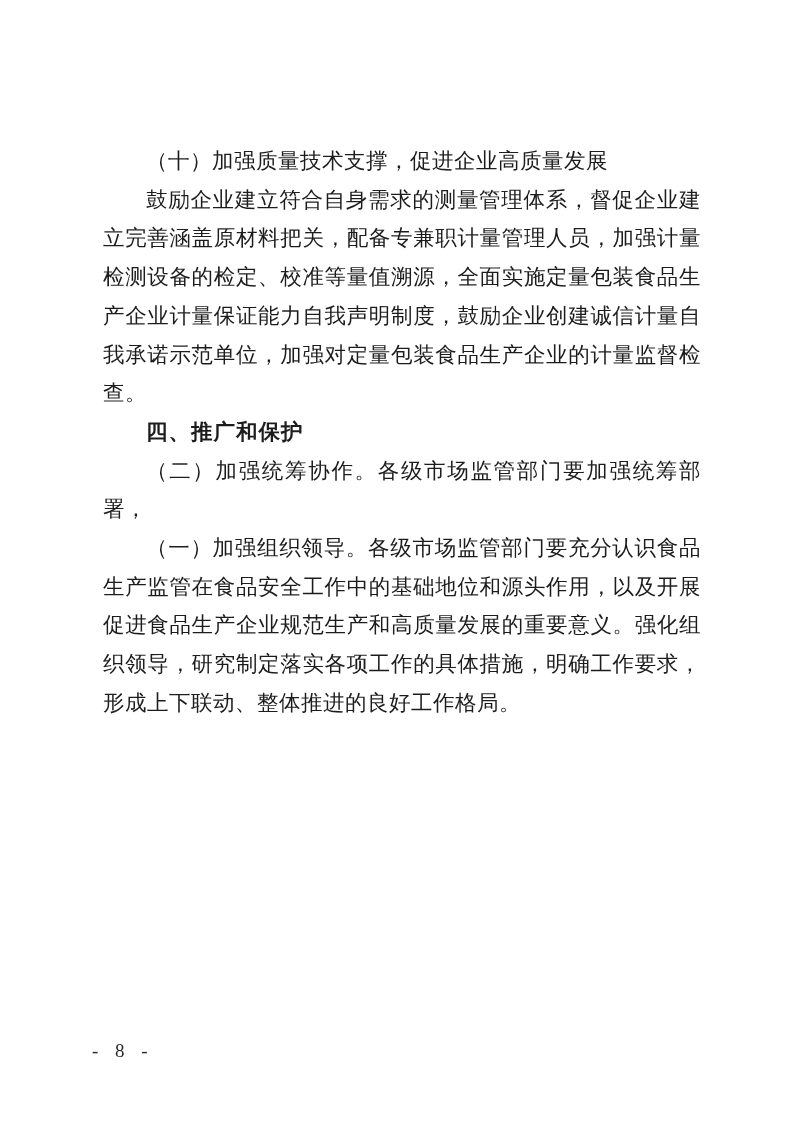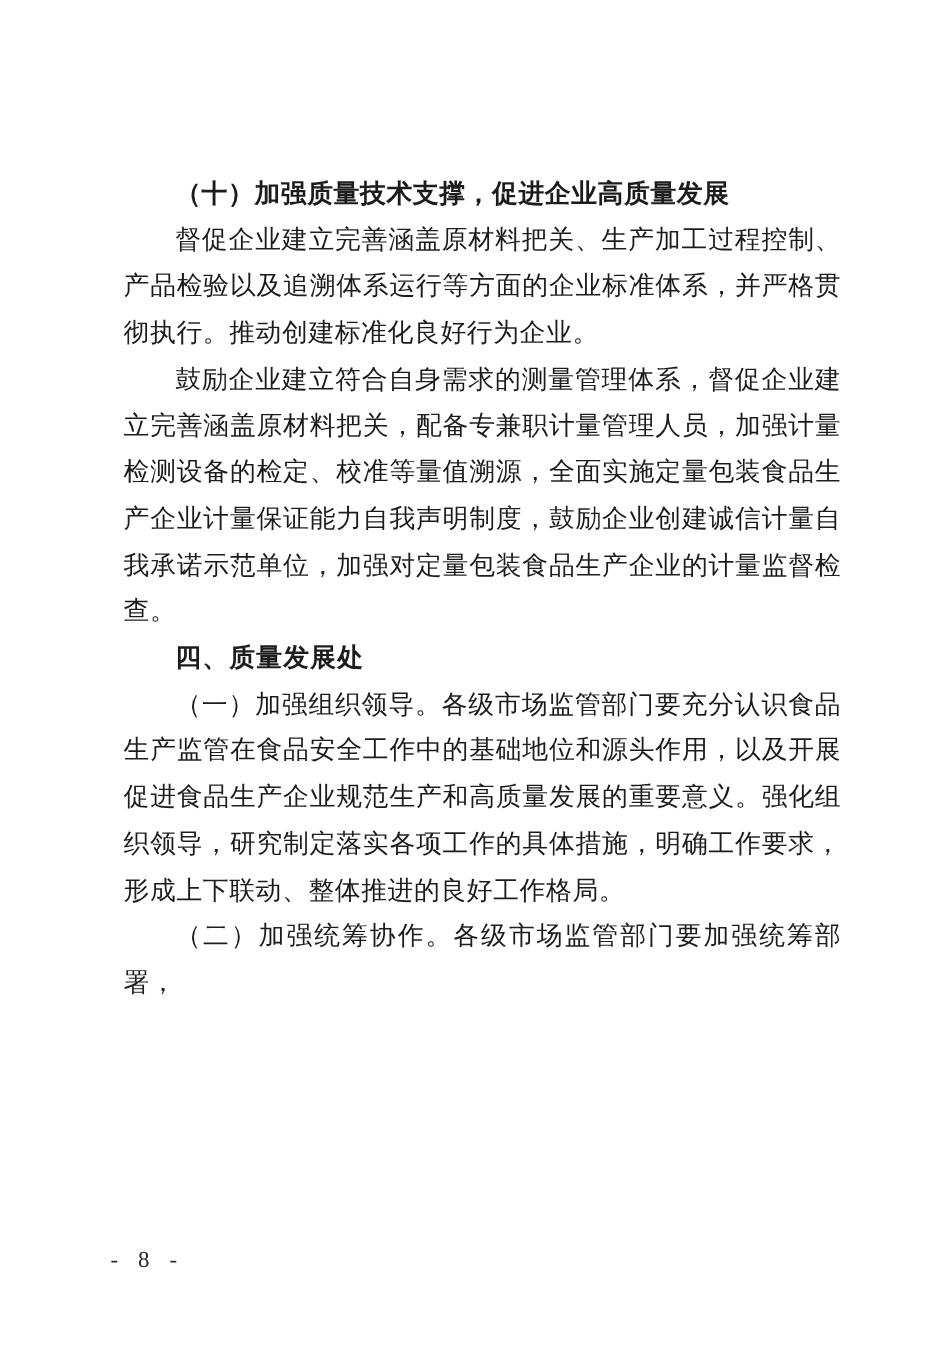--- a/index.html
+++ b/index.html
@@ -26,21 +26,21 @@
     margin: 0;
     font-size: 21.5px;
     line-height: 38.7px;
     text-align: justify;
     text-justify: inter-character;
     text-indent: 2em;
     letter-spacing: 0.5px;
     font-family: "Liberation Serif", serif;
   }
   .heading-l3 {
-    font-weight: 700;
+    font-weight: 400;
   }
   .heading-l1 {
     font-family: "Liberation Sans", sans-serif;
     font-weight: 700;
     letter-spacing: 1px;
   }
   .page-number {
     position: absolute;
     left: 92px;
     top: 1040px;
@@ -49,20 +49,19 @@
     color: #2a2a2a;
     font-family: "Liberation Serif", serif;
   }
 </style>
 </head>
 <body>
 
 <div class="page">
   <div class="content">
     <p class="para heading-l3">（十）加强质量技术支撑，促进企业高质量发展</p>
-    <p class="para">督促企业建立完善涵盖原材料把关、生产加工过程控制、产品检验以及追溯体系运行等方面的企业标准体系，并严格贯彻执行。推动创建标准化良好行为企业。</p>
     <p class="para">鼓励企业建立符合自身需求的测量管理体系，督促企业建立完善涵盖原材料把关，配备专兼职计量管理人员，加强计量检测设备的检定、校准等量值溯源，全面实施定量包装食品生产企业计量保证能力自我声明制度，鼓励企业创建诚信计量自我承诺示范单位，加强对定量包装食品生产企业的计量监督检查。</p>
-    <p class="para heading-l1">四、质量发展处</p>
+    <p class="para heading-l1">四、推广和保护</p>
+    <p class="para">（二）加强统筹协作。各级市场监管部门要加强统筹部署，</p>
     <p class="para">（一）加强组织领导。各级市场监管部门要充分认识食品生产监管在食品安全工作中的基础地位和源头作用，以及开展促进食品生产企业规范生产和高质量发展的重要意义。强化组织领导，研究制定落实各项工作的具体措施，明确工作要求，形成上下联动、整体推进的良好工作格局。</p>
-    <p class="para">（二）加强统筹协作。各级市场监管部门要加强统筹部署，</p>
   </div>
   <div class="page-number">- 8 -</div>
 </div>
 
 </body></html>

